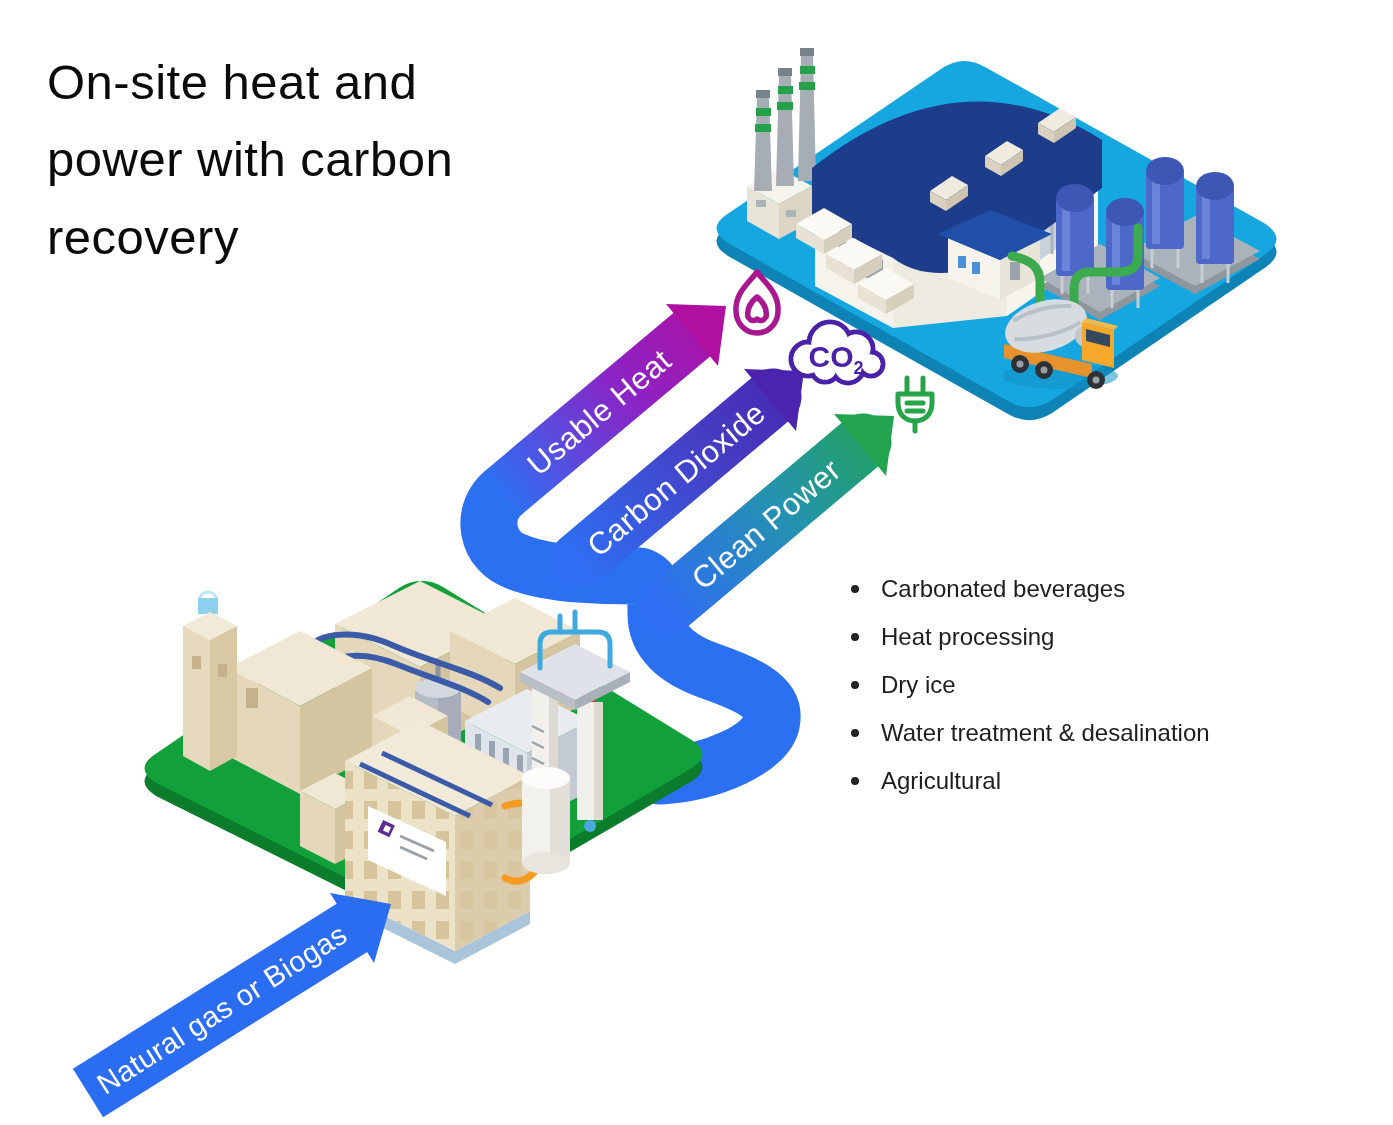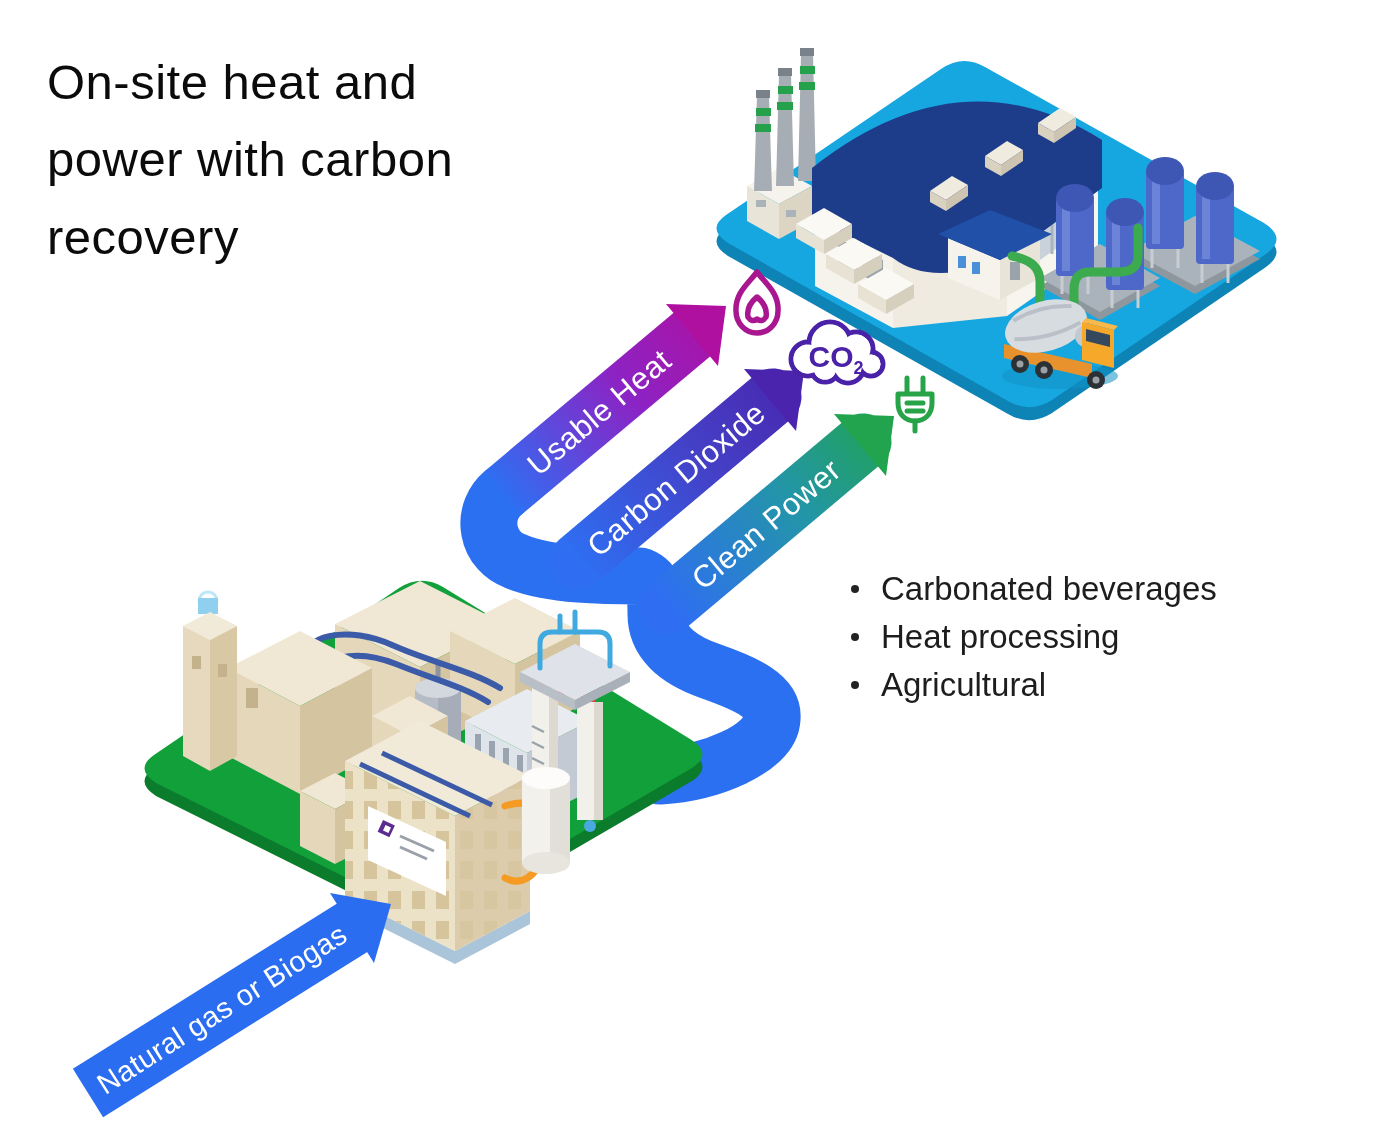--- a/index.html
+++ b/index.html
@@ -1,21 +1,21 @@
 <!DOCTYPE html>
 <html><head>
 <meta charset="utf-8">
 <style>
   html,body{margin:0;padding:0;background:#fff;}
   .canvas{position:relative;width:1393px;height:1125px;background:#fff;overflow:hidden;
           font-family:"Liberation Sans", sans-serif;margin-top:16px;}
   .title{position:absolute;left:47px;top:28px;width:500px;font-size:49px;line-height:1.58;
          color:#0b0b0b;font-weight:400;letter-spacing:.5px;}
   .apps{position:absolute;left:851px;top:556px;margin:0;padding:0;list-style:none;}
-  .apps li{display:flex;align-items:center;gap:22px;font-size:33px;color:#1d1d1d;
+  .apps li{display:flex;align-items:center;gap:22px;font-size:24px;color:#1d1d1d;
            margin-bottom:15px;line-height:33px;}
   .apps li::before{content:"";width:8px;height:8px;border-radius:50%;background:#222;flex:0 0 auto;}
   svg{position:absolute;left:0;top:0;font-family:"Liberation Sans", sans-serif;}
   .ribbon-label{fill:#ffffff;font-size:31px;font-weight:500;letter-spacing:.5px;}
   .input-label{fill:#ffffff;font-size:29px;font-weight:500;letter-spacing:.5px;}
 </style>
 </head>
 <body>
 
 <div class="canvas">
@@ -362,16 +362,18 @@
       <path d="M -17 -12 H 17 V -3 C 17 8 10 15 0 15 C -10 15 -17 8 -17 -3 Z"></path>
       <path d="M -8 -3 H 8"></path>
       <path d="M -8 5 H 8"></path>
       <path d="M 0 15 V 25"></path>
     </g>
   </svg>
 
   <ul class="apps">
     <li>Carbonated beverages</li>
     <li>Heat processing</li>
+    <li>Dry ice</li>
+    <li>Water treatment &amp; desalination</li>
     <li>Agricultural</li>
   </ul>
 
 </div>
 
 </body></html>

